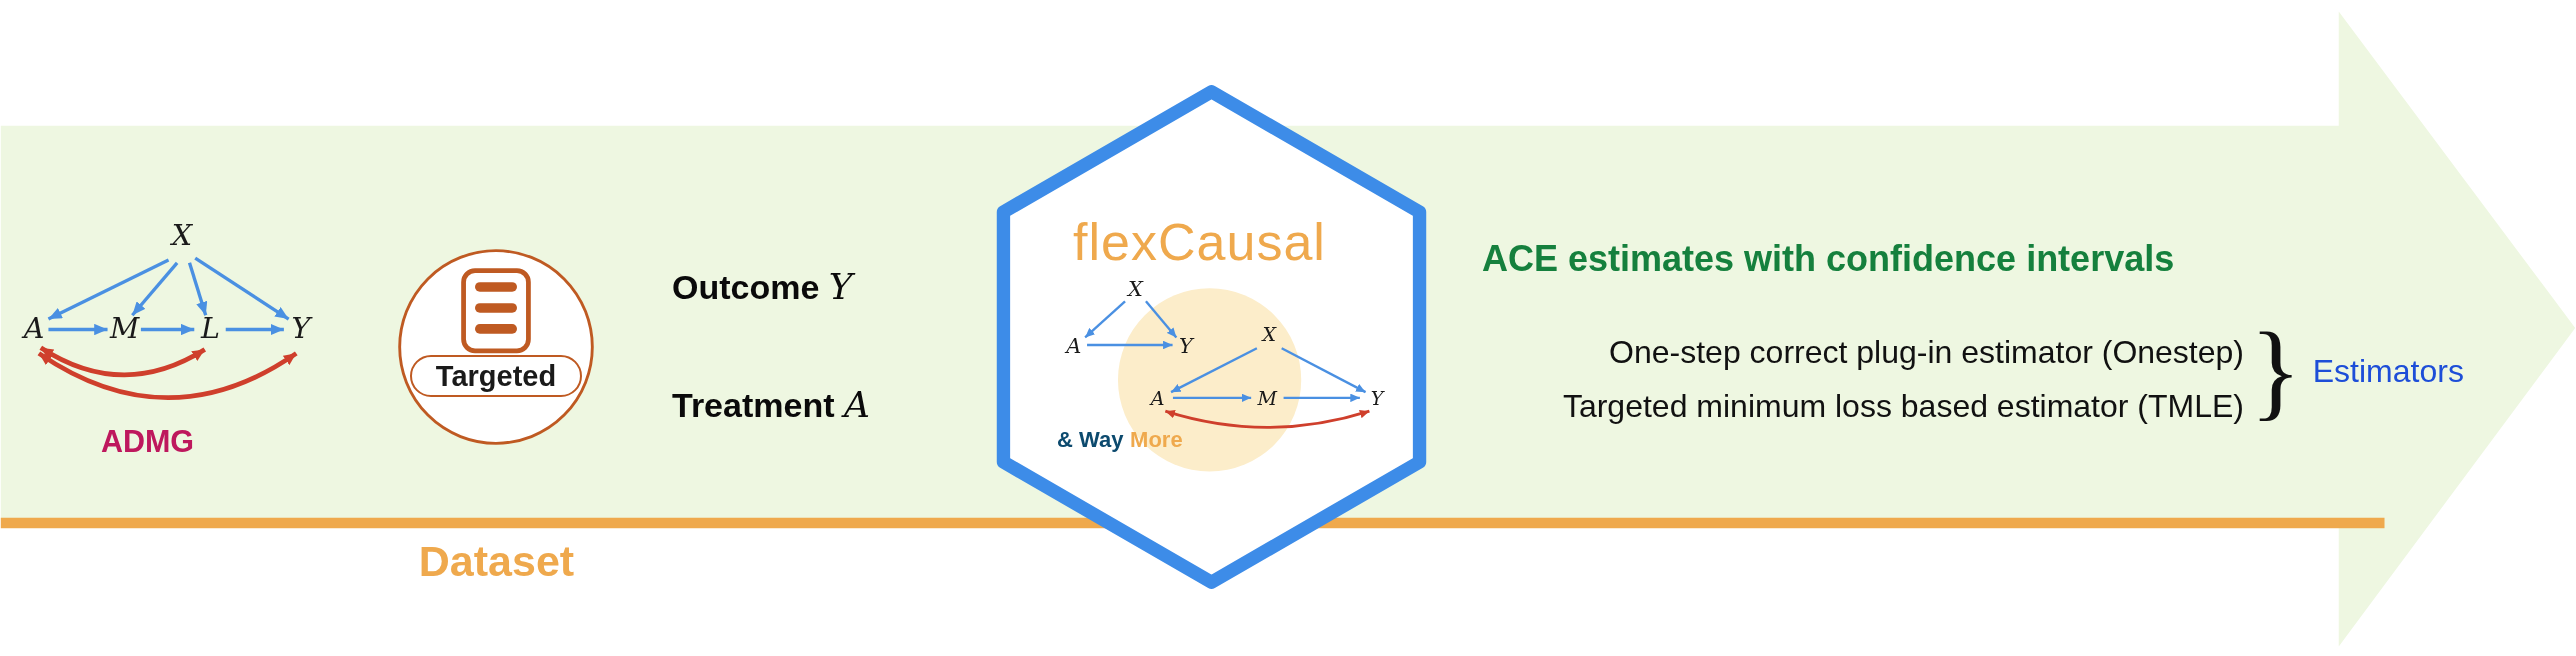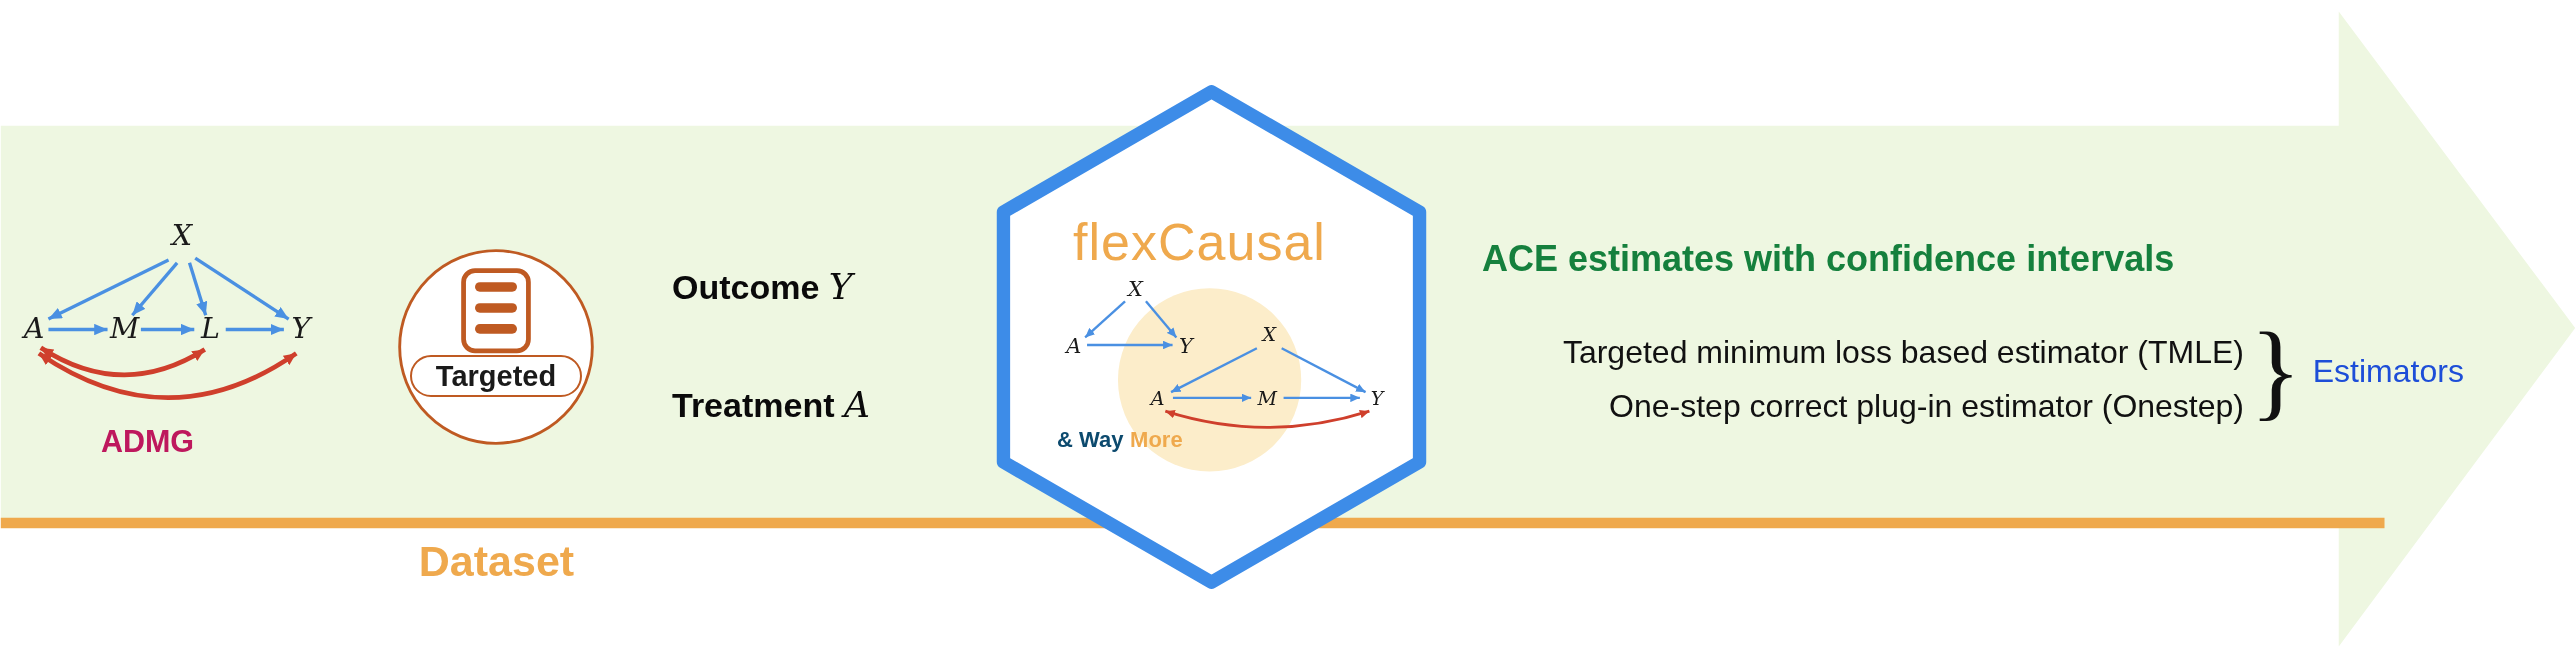--- a/index.html
+++ b/index.html
@@ -163,22 +163,22 @@
     <text class="node fs20" x="143" y="99">M</text>
     <text class="node fs20" x="258" y="99">Y</text>
   </svg>
 
   <div class="abs waymore" style="left:1057px;top:427px;">
     <span class="prefix">&amp; Way</span><span class="highlight">More</span>
   </div>
 
   <div class="abs out-heading" style="left:1482px;top:238px;">ACE estimates with confidence intervals</div>
   <div class="abs out-lines" style="left:1431px;top:325px;">
+    <div>One-step correct plug-in estimator (Onestep)</div>
     <div>Targeted minimum loss based estimator (TMLE)</div>
-    <div>One-step correct plug-in estimator (Onestep)</div>
   </div>
   <div class="abs brace-row" style="left:2250px;top:315px;">
     <span class="brace">}</span>
     <span class="brace-label">Estimators</span>
   </div>
 
   <div class="abs footer-label" style="left:382px;top:537px;width:229px;">Dataset</div>
 
 </div>
 

